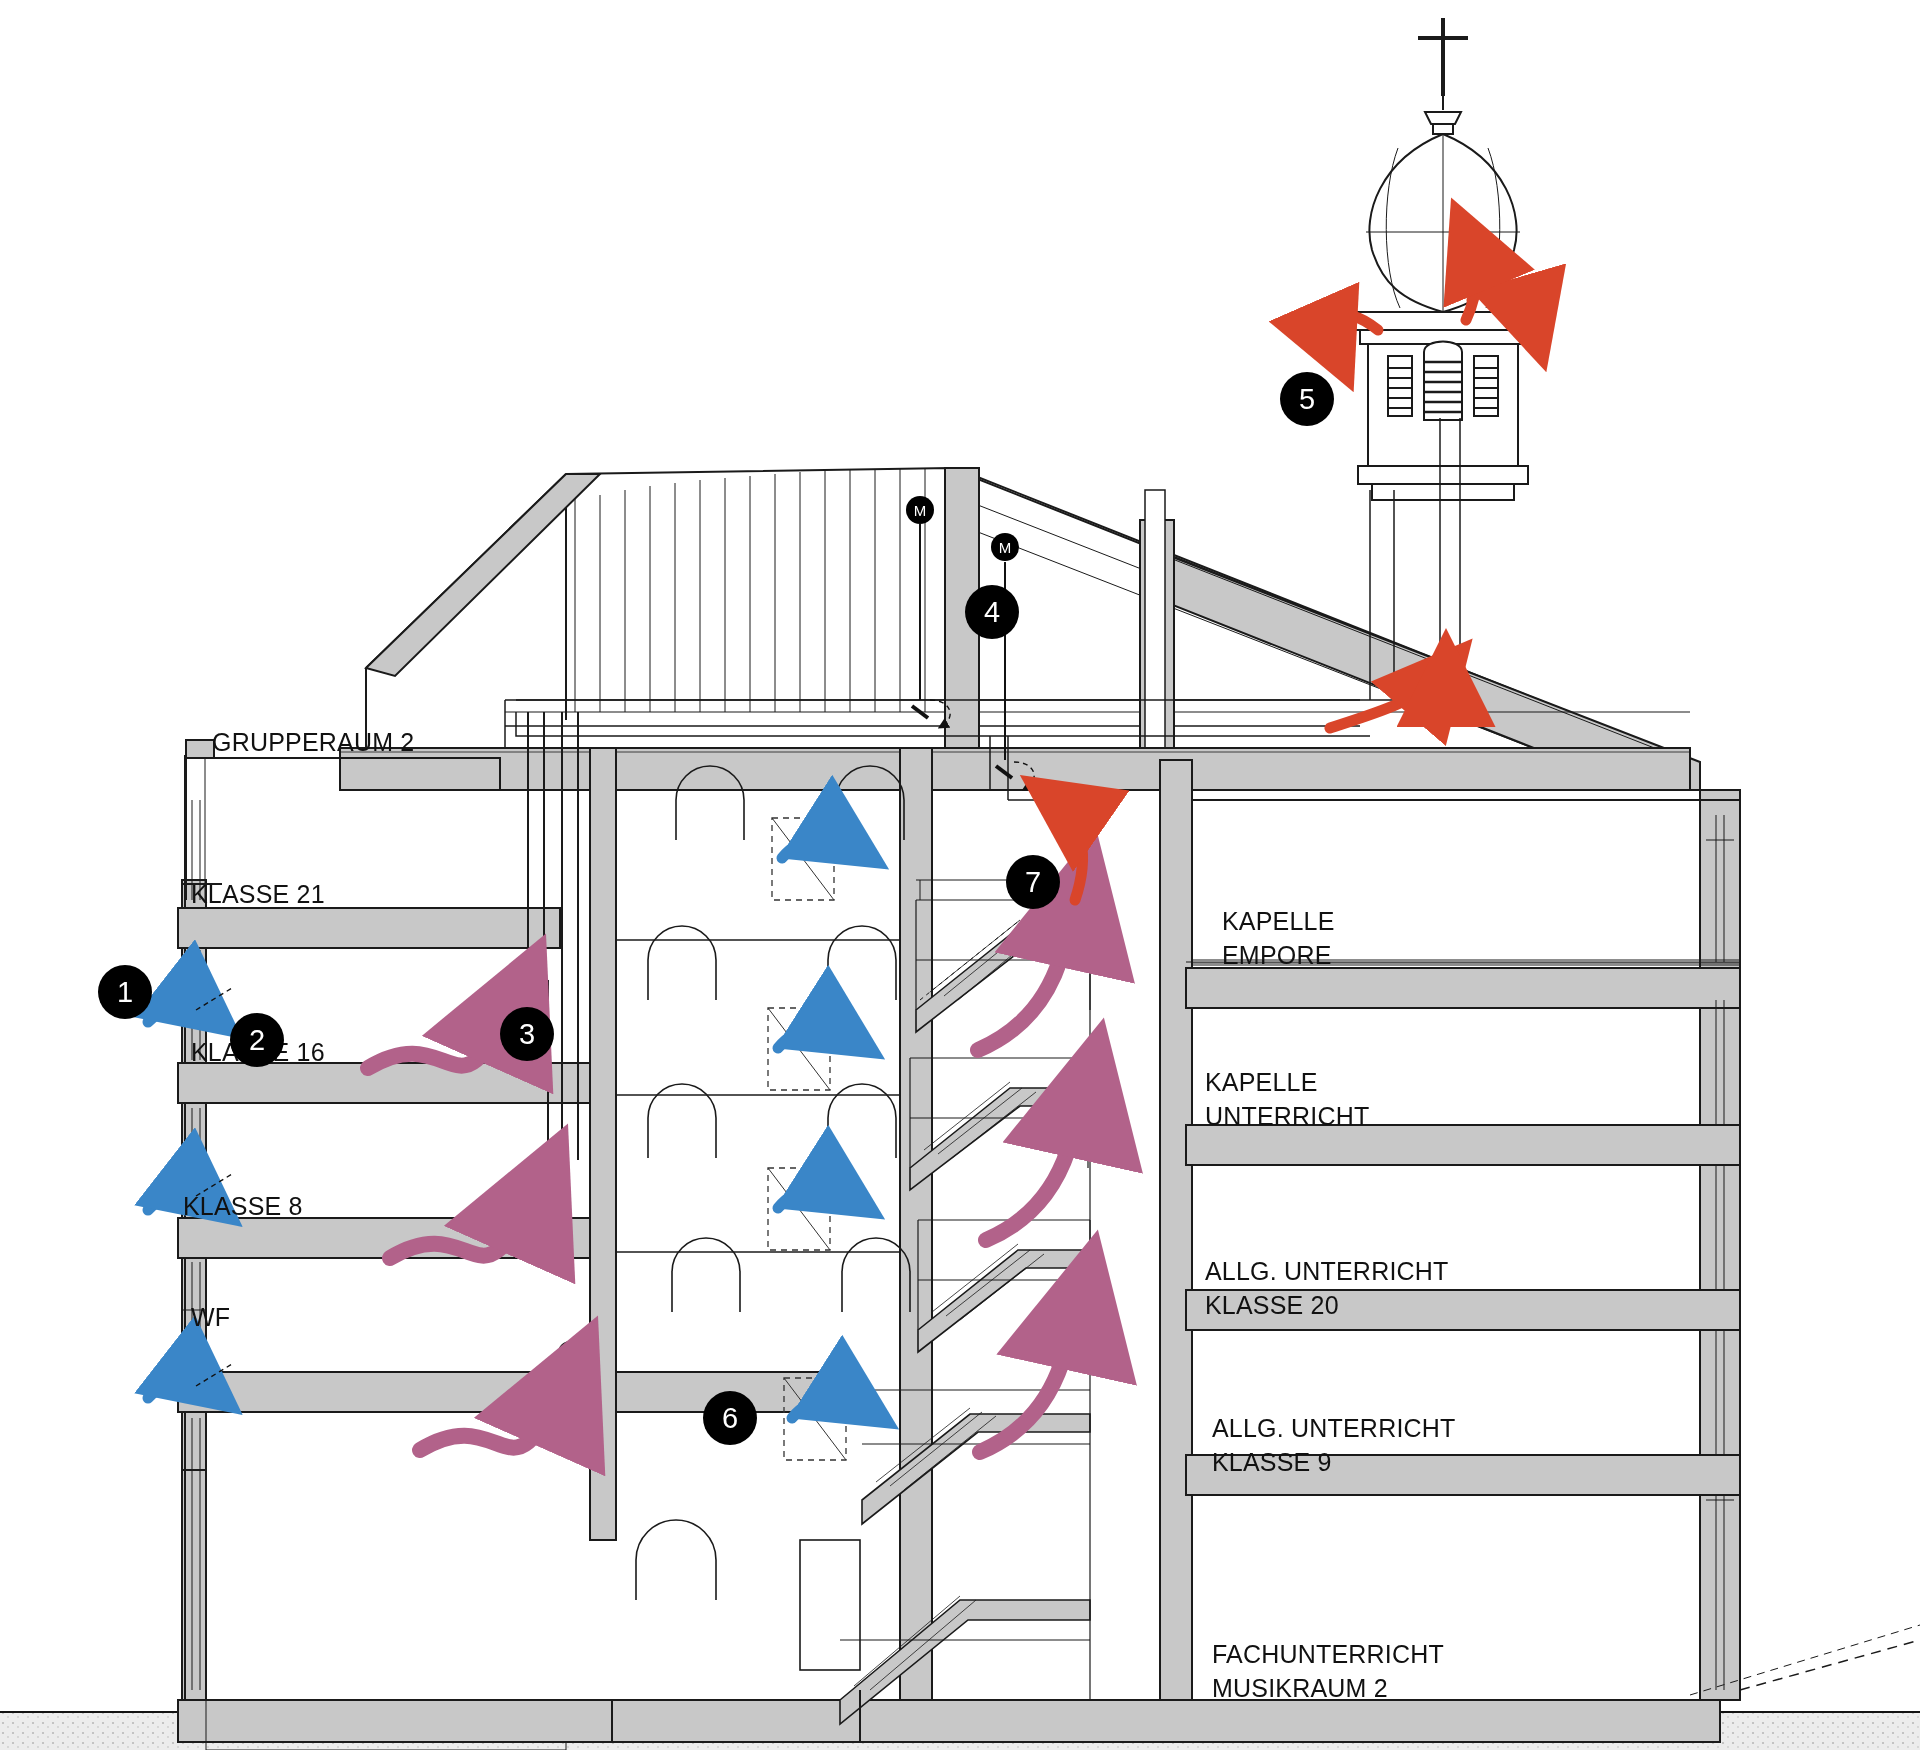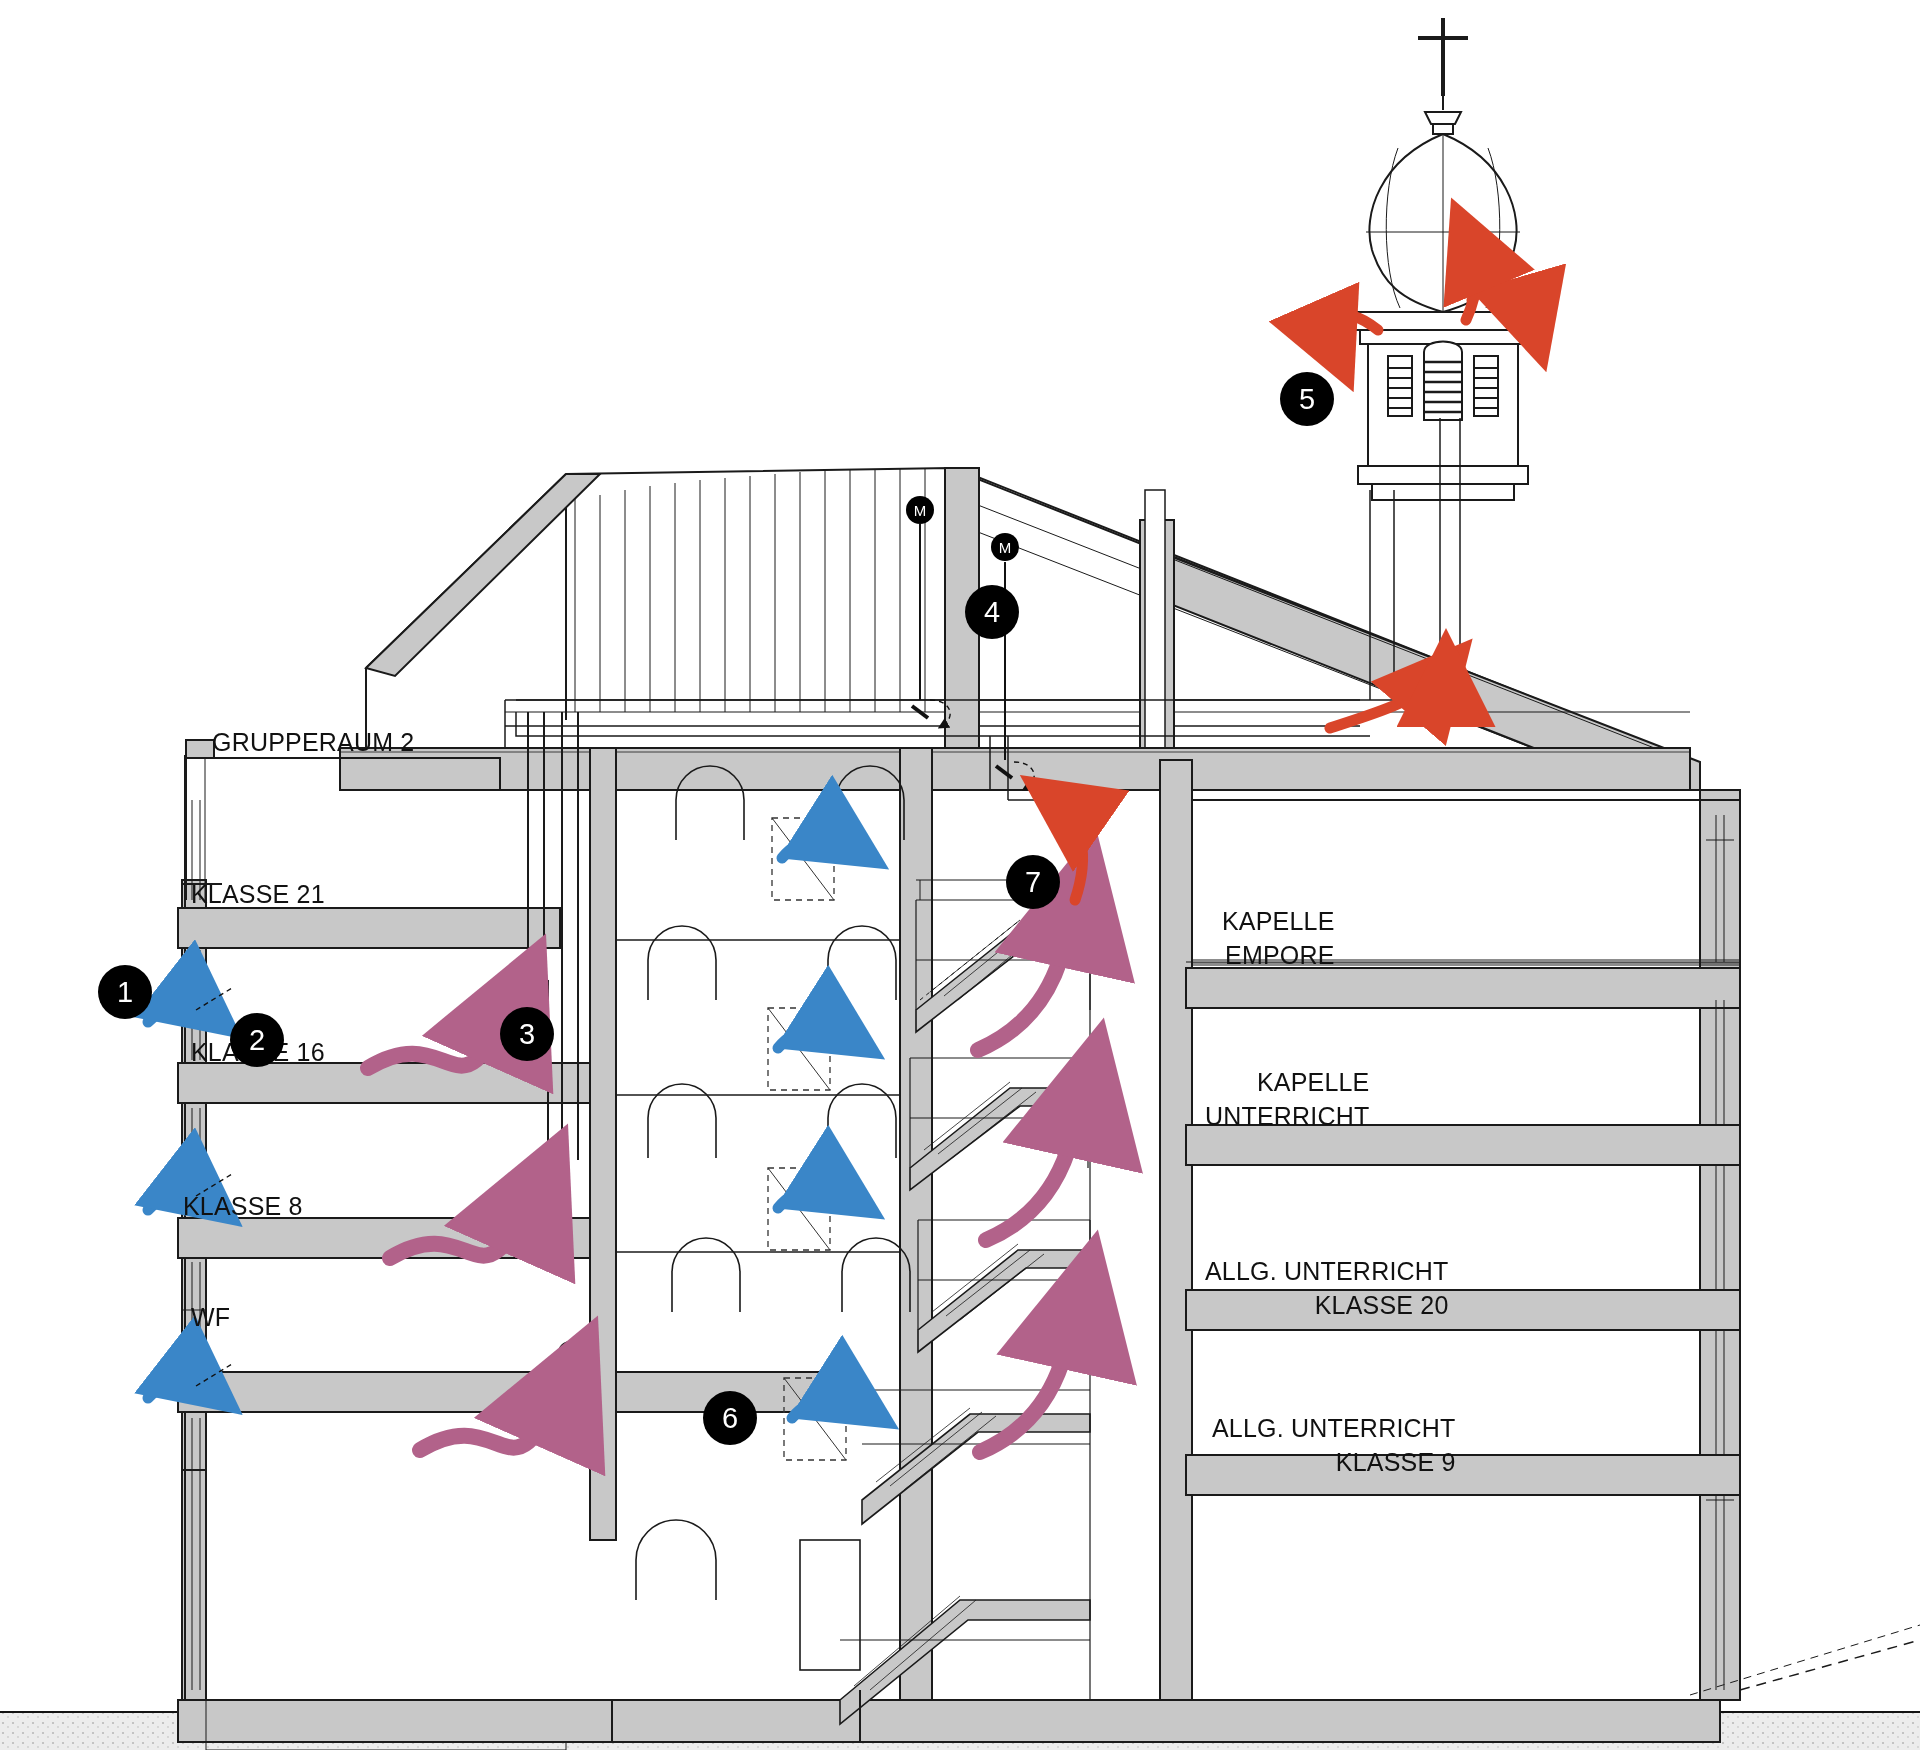--- a/index.html
+++ b/index.html
@@ -22,21 +22,20 @@
     left: 0;
     top: 0;
   }
   .room-label {
     position: absolute;
     font-family: "Liberation Sans", sans-serif;
     font-size: 25px;
     color: #111111;
     white-space: nowrap;
     letter-spacing: 0.2px;
-    text-align: right;
   }
   .room-label.two-line {
     line-height: 1.35;
   }
   .callout {
     position: absolute;
     width: 54px;
     height: 54px;
     border-radius: 50%;
     background: #000000;
@@ -450,20 +449,24 @@
   <div class="room-label two-line" style="left:1205px; top:1255px;">
     <div>ALLG. UNTERRICHT</div>
     <div>KLASSE 20</div>
   </div>
 
   <div class="room-label two-line" style="left:1212px; top:1412px;">
     <div>ALLG. UNTERRICHT</div>
     <div>KLASSE 9</div>
   </div>
 
+  <div class="room-label two-line" style="left:1212px; top:1638px;">
+    <div>FACHUNTERRICHT</div>
+    <div>MUSIKRAUM 2</div>
+  </div>
 
   <div class="callout" style="left:98px; top:965px;">
     <span>1</span>
   </div>
   <div class="callout" style="left:230px; top:1013px;">
     <span>2</span>
   </div>
   <div class="callout" style="left:500px; top:1007px;">
     <span>3</span>
   </div>

